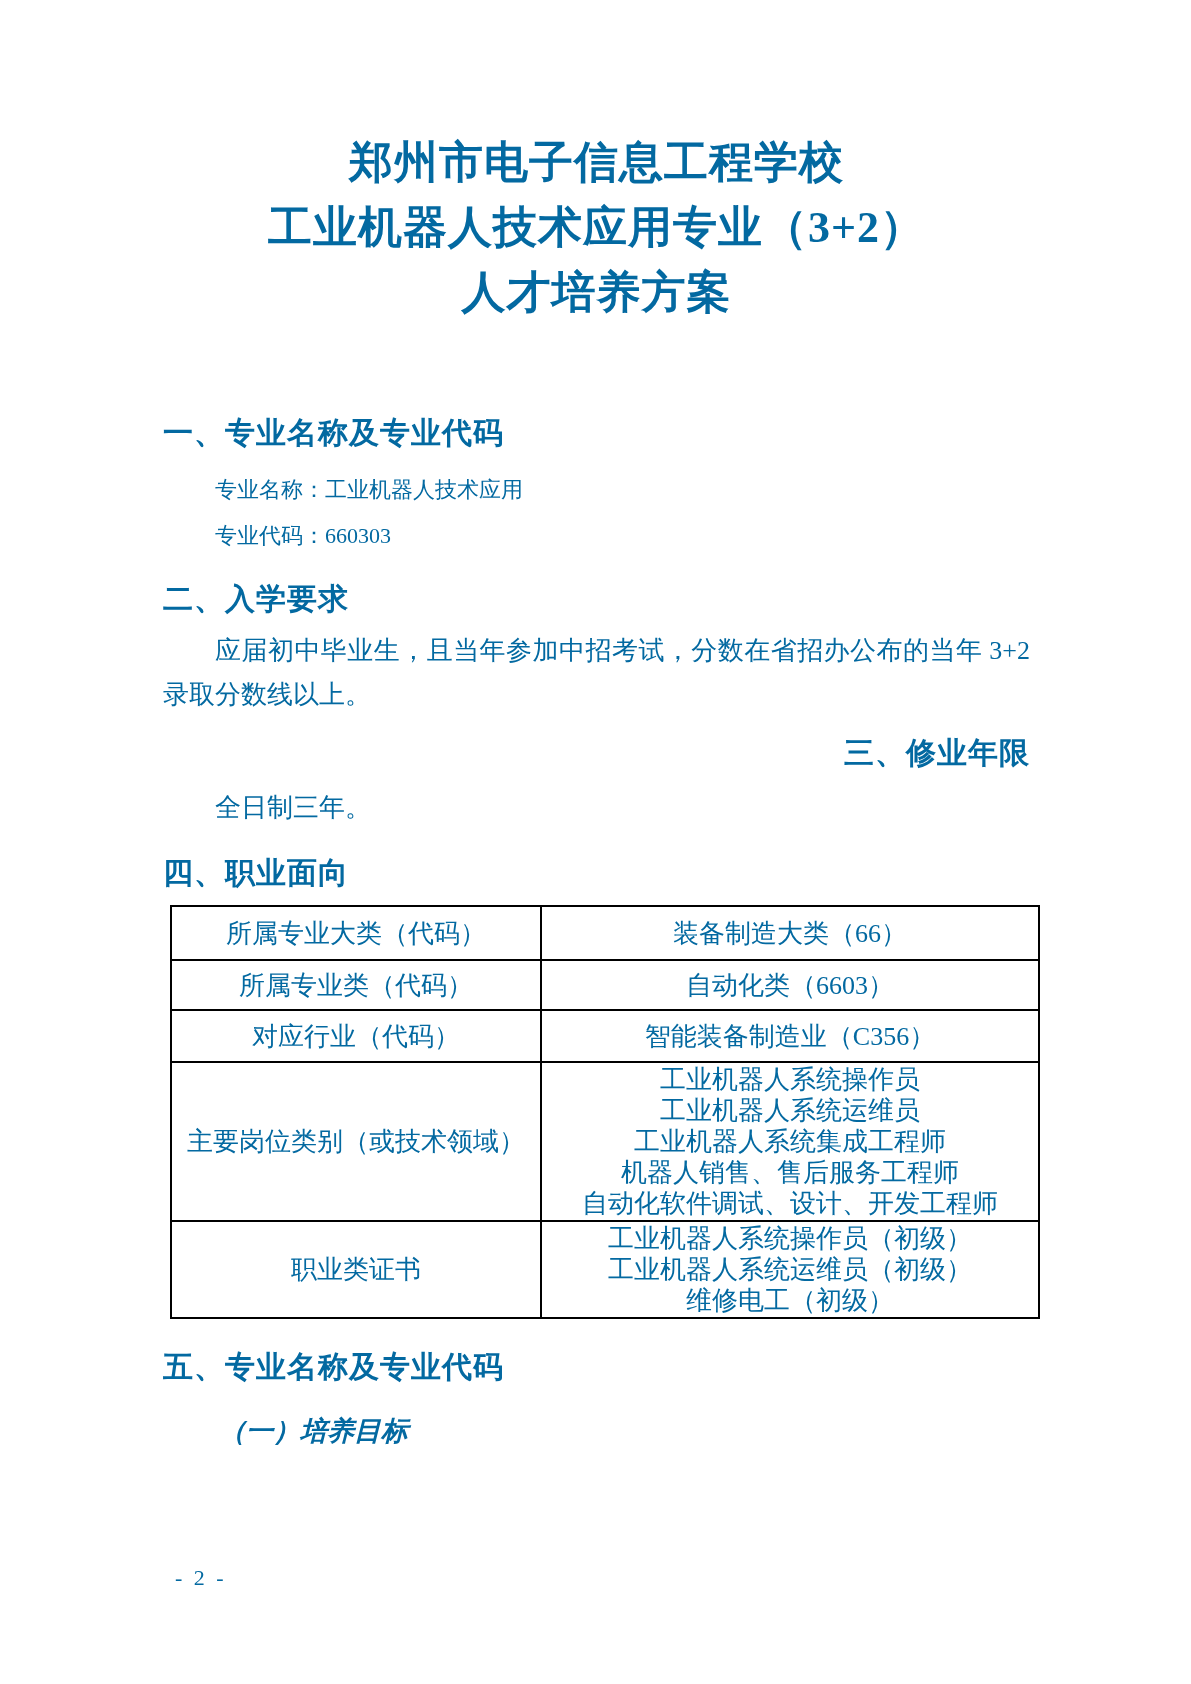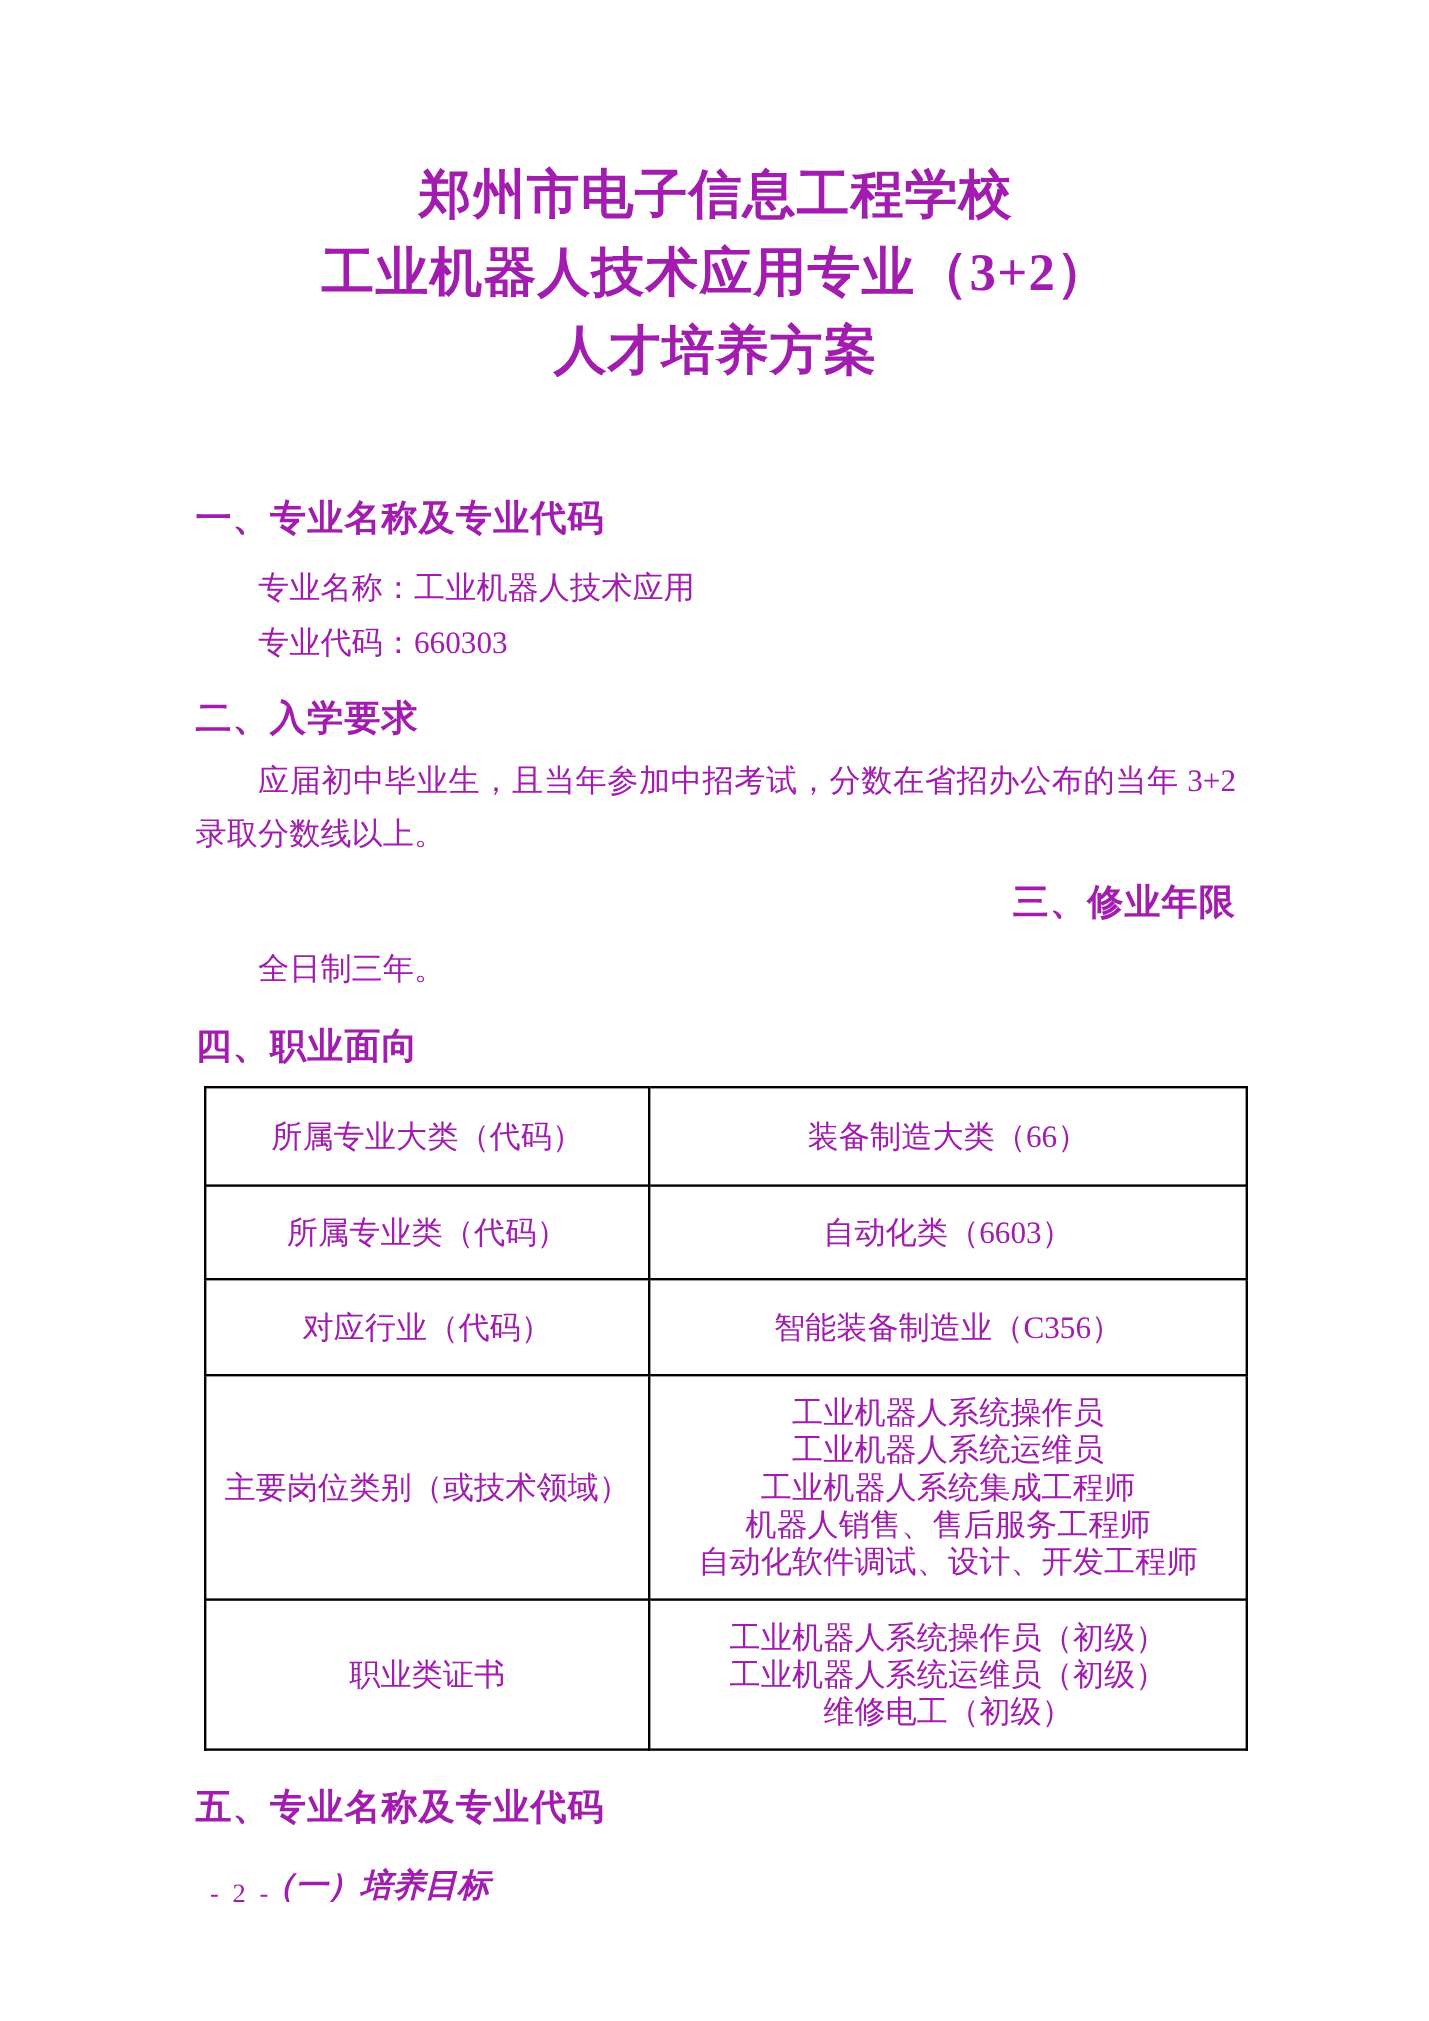--- a/index.html
+++ b/index.html
@@ -1,21 +1,21 @@
 <!DOCTYPE html>
 <html lang="zh"><head>
 <meta charset="utf-8">
 <style>
   html, body { margin: 0; padding: 0; background: #ffffff; }
   .page {
     position: relative;
     width: 1191px;
     height: 1684px;
     background: #ffffff;
-    color: #a21caf;
+    color: #0369a1;
     font-family: "Liberation Serif", "DejaVu Serif", serif;
     overflow: hidden;
   }
   .content {
     position: absolute;
     left: 163px;
     top: 0;
     width: 867px;
   }
   .doc-title {
@@ -33,21 +33,21 @@
     font-size: 30px;
     line-height: 36px;
     letter-spacing: 1px;
   }
   .h1 { margin-top: 90px; }
   .h2 { margin-top: 22px; }
   .h3 { margin-top: 18px; text-align: right; }
   .h4 { margin-top: 24px; }
   .h5 { margin-top: 30px; }
   .body-line {
-    font-size: 26px;
+    font-size: 22px;
     line-height: 46px;
     padding-left: 52px;
   }
   .first-line { margin-top: 16px; }
   .para {
     margin: 12px 0 0 0;
     font-size: 26px;
     line-height: 44px;
     text-indent: 52px;
     text-align: justify;
@@ -58,21 +58,21 @@
     table-layout: fixed;
     width: 852px;
     margin: 14px 0 0 7px;
   }
   table.career td {
     border: 2px solid #000000;
     text-align: center;
     vertical-align: middle;
     font-size: 26px;
     line-height: 31px;
-    padding: 15px 8px;
+    padding: 1px 8px;
     overflow: hidden;
   }
   td.c1 { width: 352px; }
   td.c2 { width: 480px; }
   tr.r1 td { height: 50px; }
   tr.r2 td { height: 46px; }
   tr.r3 td { height: 48px; }
   tr.r4 td { height: 63px; }
   tr.r5 td { height: 155px; }
   tr.r6 td { height: 91px; }

